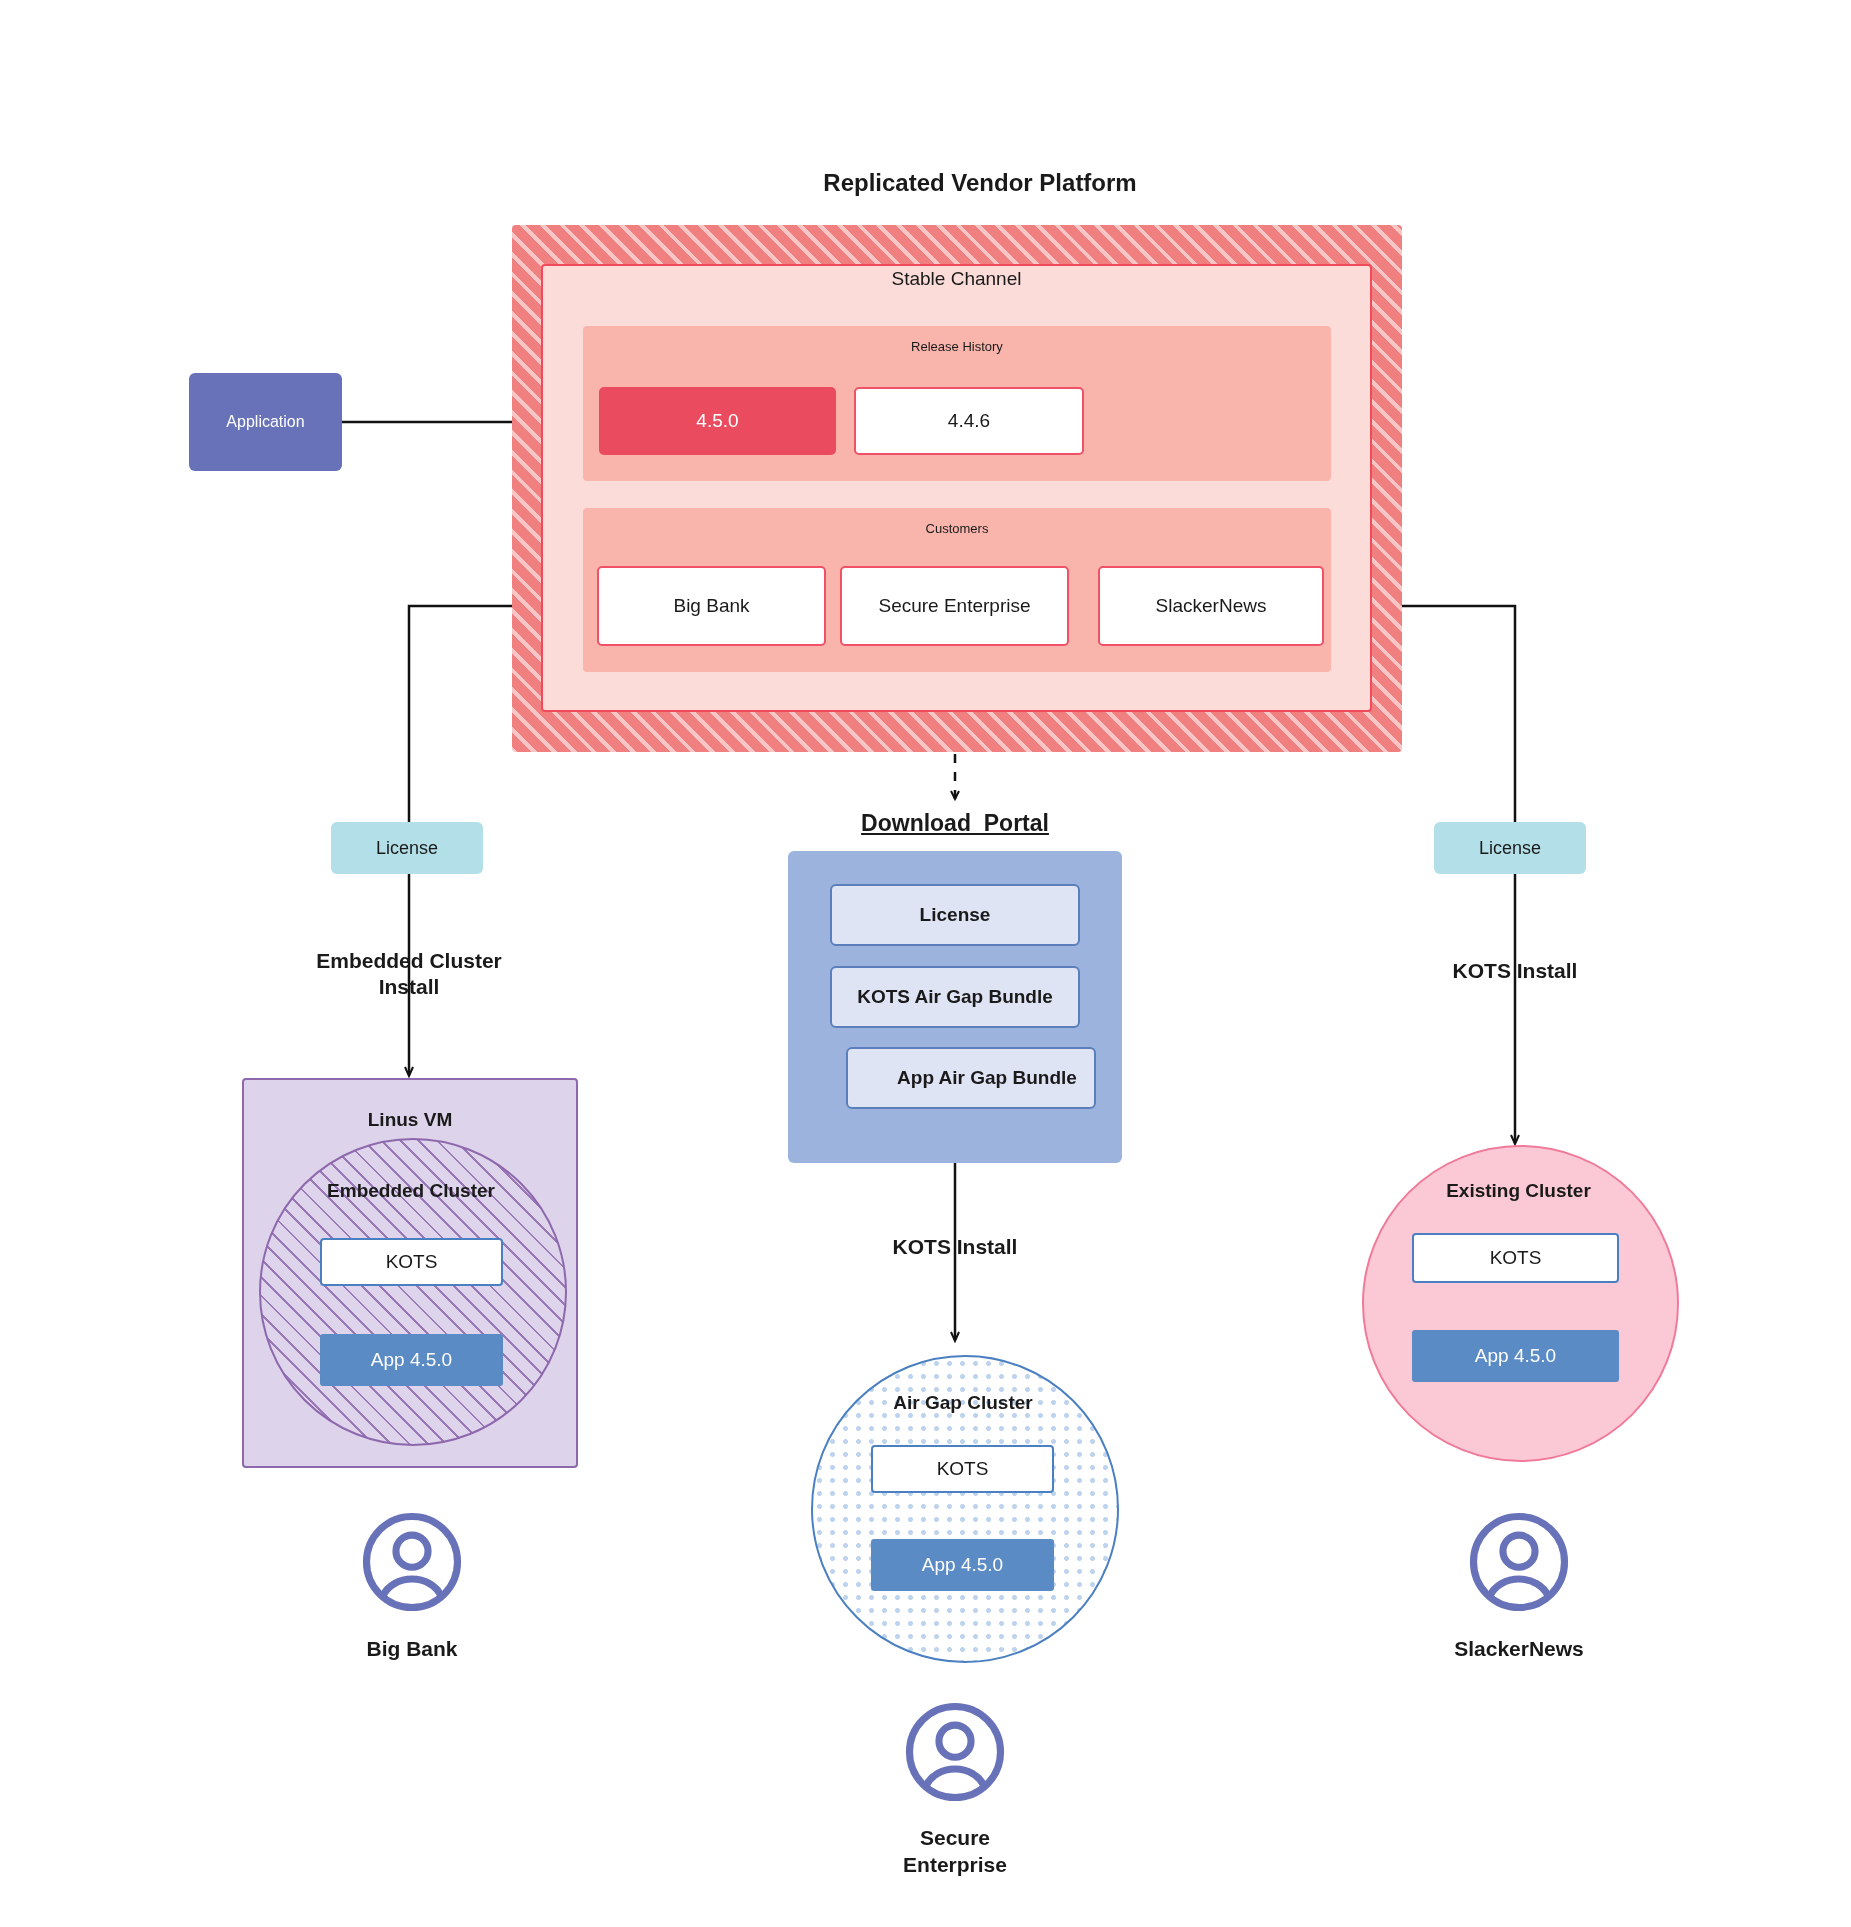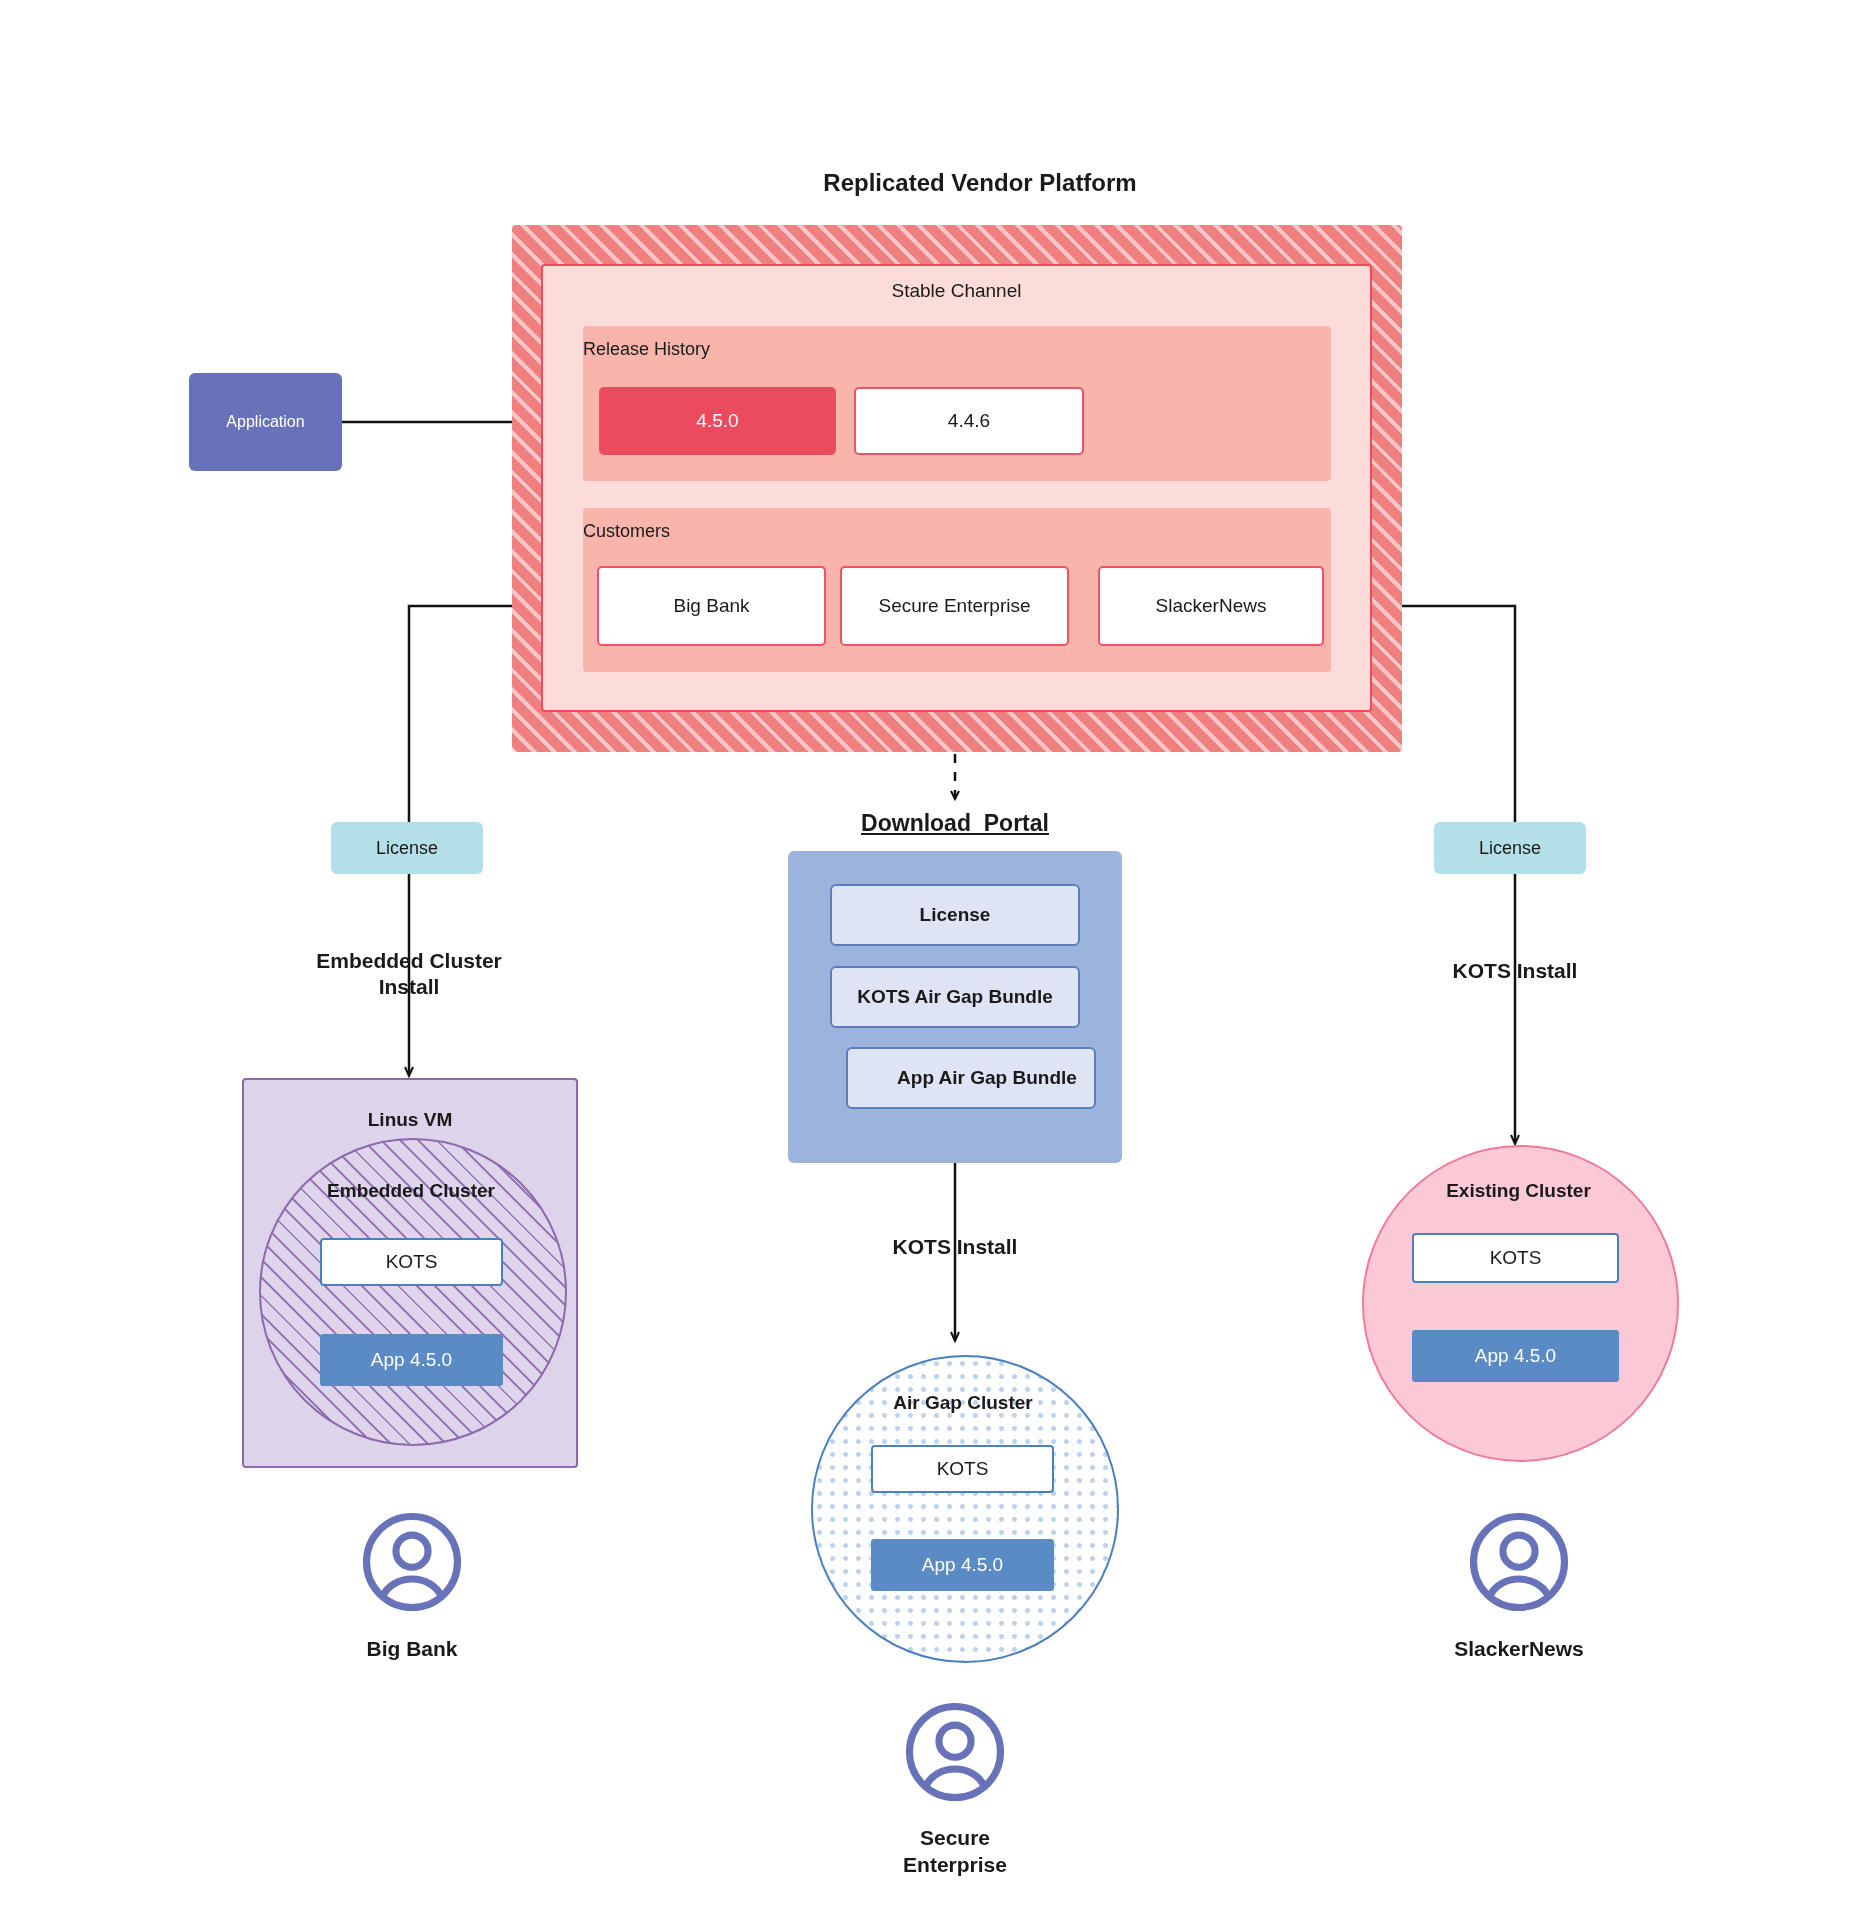--- a/index.html
+++ b/index.html
@@ -54,29 +54,30 @@
   #stable-channel {
     background: #fbdcd8;
     border: 2px solid #ef4b5b;
     border-radius: 4px;
   }
   .inner-band {
     background: #f9b5ac;
     border-radius: 4px;
   }
   .band-title {
-    font-size: 18px;
+    text-align: center;
+    font-size: 13px;
     color: #1a1a1a;
     padding-top: 13px;
   }
   .sc-title {
     text-align: center;
     font-size: 19px;
     color: #1a1a1a;
-    padding-top: 14px;
+    padding-top: 2px;
   }
 
   .release-box {
     position: absolute;
     box-sizing: border-box;
     border-radius: 5px;
     display: flex;
     align-items: center;
     justify-content: center;
     font-size: 19px;

